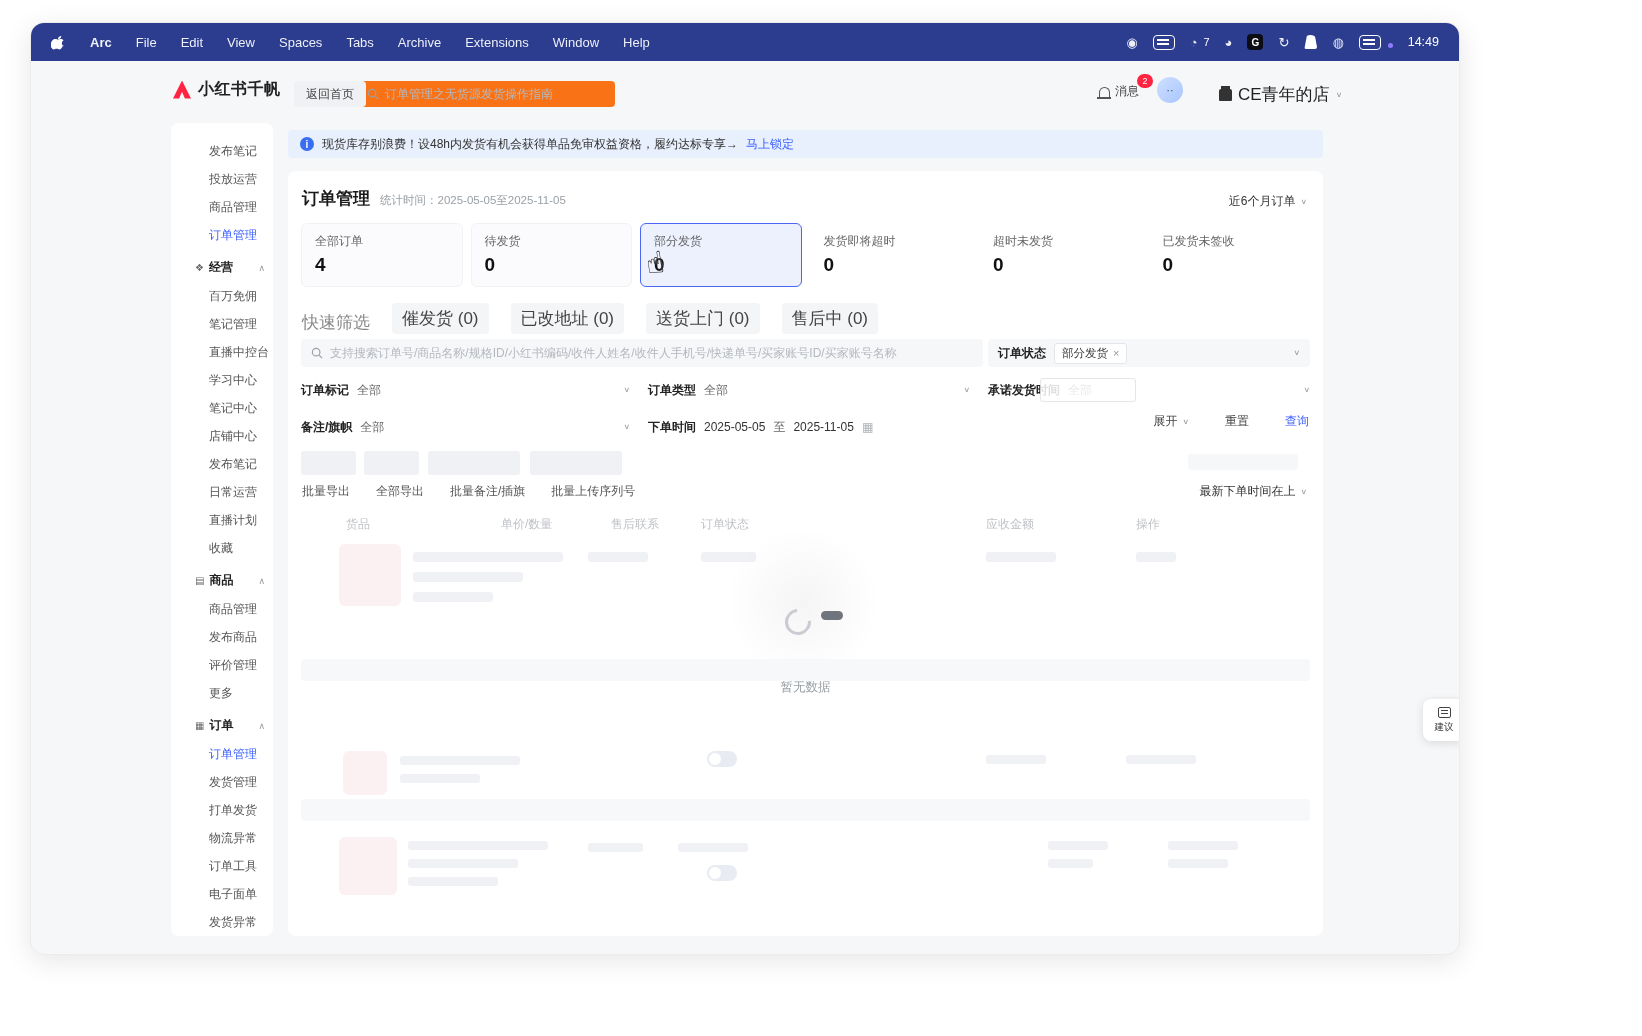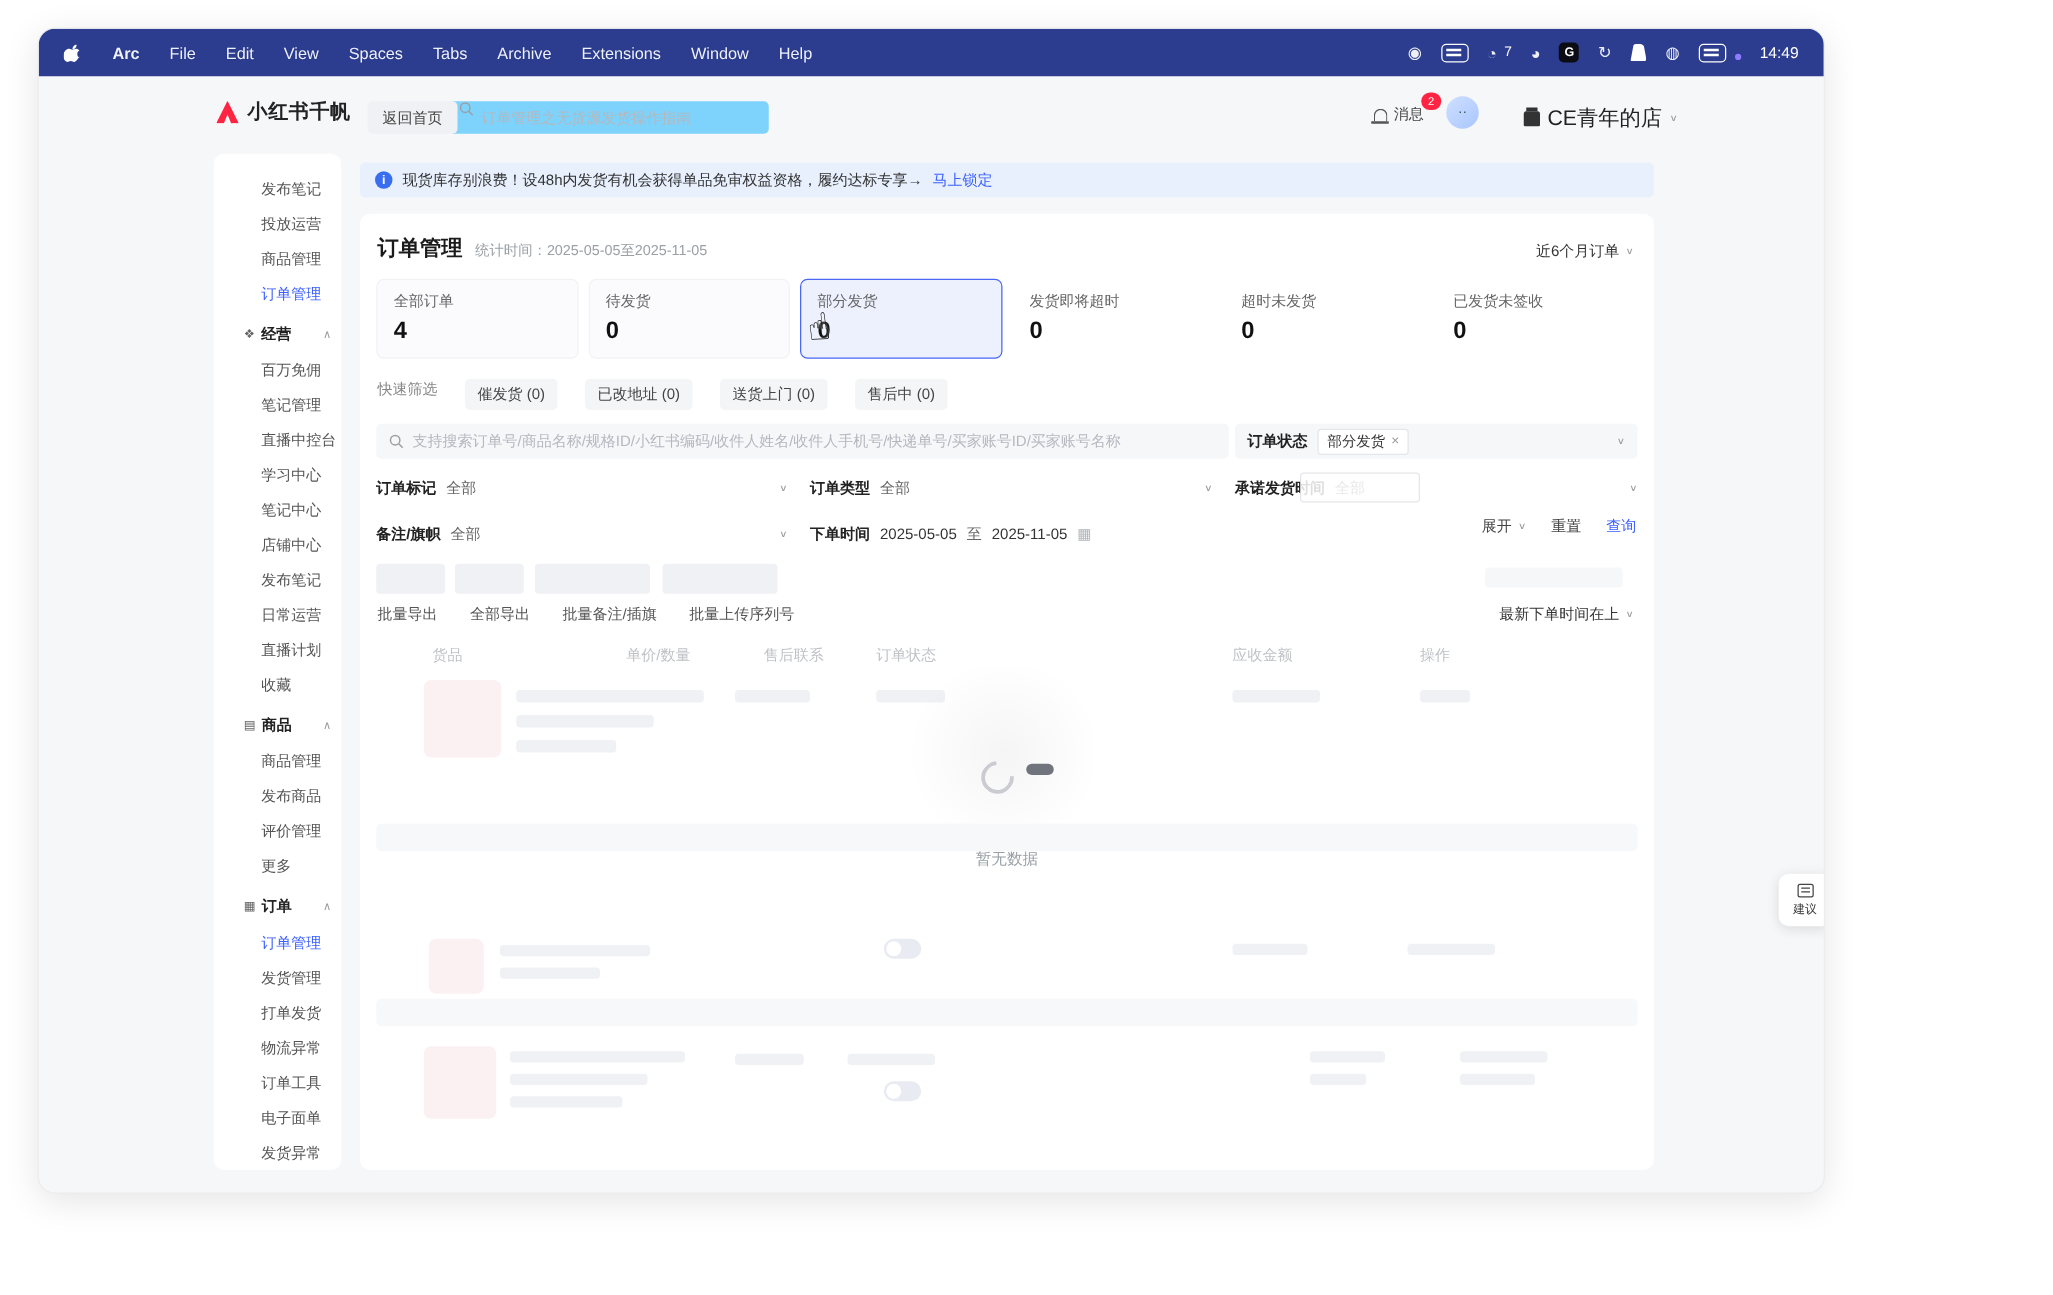--- a/index.html
+++ b/index.html
@@ -21,21 +21,21 @@
   .tray-person { width:13px; height:14px; background:#fff; border-radius:6px 6px 2px 2px; clip-path:polygon(20% 0,80% 0,100% 100%,0 100%); }
   .tray-dot-purple { width:5px; height:5px; background:#8d7bff; border-radius:50%; margin-left:-8px; margin-top:6px; }
   .mb-time { font-size:12.5px; color:#fff; }
 
   
   .app-header { position:absolute; left:0; top:38px; right:0; height:62px; }
   .logo { position:absolute; left:142px; top:18px; display:flex; align-items:center; gap:7px; }
   .logo-mark { width:18px; height:18px; background:#ff2442; clip-path:polygon(50% 0,100% 100%,66% 100%,50% 62%,34% 100%,0 100%); }
   .logo-text { font-size:16px; font-weight:bold; color:#222; letter-spacing:.5px; }
   .back-home { position:absolute; left:356px; top:20px; height:26px; padding:0 12px; background:#f0f1f4; border-radius:4px; font-size:12px; color:#444; display:flex; align-items:center; cursor:pointer; }
-  .hdr-search { position:absolute; left:328px; top:20px; width:256px; height:26px; background:#7dd3fc; border-radius:4px; display:flex; padding:0 8px; gap:6px; }
+  .hdr-search { position:absolute; left:328px; top:20px; width:256px; height:26px; background:#f97316; border-radius:4px; display:flex; align-items:center; padding:0 8px; gap:6px; }
   .hdr-search input, .main-search input { border:none; outline:none; background:transparent; font-size:12px; color:#333; width:100%; font-family:inherit; }
   .hdr-search input::placeholder, .main-search input::placeholder { color:#b4b8bf; }
   .search-svg { flex:none; }
   .msg-wrap { position:absolute; left:1068px; top:22px; display:flex; align-items:center; gap:5px; cursor:pointer; }
   .bell { width:11px; height:10px; border:1.4px solid #555; border-bottom:none; border-radius:6px 6px 0 0; position:relative; }
   .bell::after { content:""; position:absolute; left:-3px; bottom:-2px; width:14px; height:1.6px; background:#555; }
   .msg-text { font-size:12px; color:#444; }
   .msg-badge { position:absolute; left:38px; top:-9px; min-width:16px; height:14px; background:#ff2442; border-radius:8px; color:#fff; font-size:9px; display:flex; align-items:center; justify-content:center; padding:0 4px; }
   .avatar { position:absolute; left:1126px; top:16px; width:26px; height:26px; border-radius:50%; background:linear-gradient(135deg,#cfe0ff,#a9c6ff); display:flex; align-items:center; justify-content:center; color:#355; font-size:11px; cursor:pointer; }
   .shop-wrap { position:absolute; left:1188px; top:22px; display:flex; align-items:center; gap:6px; cursor:pointer; }
@@ -65,38 +65,38 @@
   .range-sel { position:absolute; right:16px; top:22px; font-size:12px; color:#333; cursor:pointer; display:flex; gap:5px; align-items:center; }
 
   .cards-row { position:absolute; left:13px; top:52px; width:1009px; display:flex; gap:8px; }
   .stat-card { flex:1; height:64px; background:#fbfbfd; border:1px solid #f1f2f5; border-radius:6px; padding:9px 13px; cursor:pointer; }
   .stat-card.plain { background:transparent; border-color:transparent; }
   .stat-card.selected { background:#edf1fe; border:1px solid #4a66f3; }
   .stat-label { font-size:12px; color:#666; }
   .stat-value { font-size:19px; font-weight:bold; color:#111; margin-top:4px; }
   .cursor-hand { position:absolute; left:358px; top:74px; font-size:30px; color:#0a0a0a; z-index:6; text-shadow:0 0 2px #fff; transform:rotate(-8deg); }
 
-  .qf-row { position:absolute; left:14px; top:132px; display:flex; align-items:flex-start; gap:22px; font-size:12px; }
+  .qf-row { position:absolute; left:14px; top:132px; display:flex; align-items:flex-end; gap:22px; font-size:17px; }
   .qf-label { color:#888; }
   .qf-pill { background:#f4f5f7; border-radius:4px; padding:4px 10px; color:#444; cursor:pointer; }
 
   .main-search { position:absolute; left:13px; top:168px; width:682px; height:28px; background:#f6f7f9; border-radius:4px; display:flex; align-items:center; gap:7px; padding:0 10px; }
   .status-box { position:absolute; left:700px; top:168px; width:322px; height:28px; background:#f6f7f9; border-radius:4px; display:flex; align-items:center; gap:8px; padding:0 10px; cursor:pointer; }
   .status-label { font-size:12px; color:#222; font-weight:bold; }
   .tag-chip { display:flex; align-items:center; gap:5px; background:#fff; border:1px solid #e4e6ea; border-radius:3px; padding:2px 7px; font-size:11.5px; color:#333; }
   .tag-x { color:#999; cursor:pointer; font-size:11px; }
   .box-chev { margin-left:auto; }
 
   .filter-row { position:absolute; left:13px; width:1009px; display:flex; font-size:12px; align-items:center; }
   .f-group { display:flex; align-items:center; gap:8px; height:28px; }
   .f-label { color:#222; font-weight:bold; }
   .f-value { color:#666; }
   .ghost-input { width:96px; height:24px; background:#fff; border:1px solid #e0e2e6; border-radius:3px; margin-left:-60px; opacity:.85; }
 
-  .actions-right { position:absolute; right:14px; top:242px; display:flex; align-items:center; gap:20px; font-size:12px; }
+  .actions-right { position:absolute; right:14px; top:242px; display:flex; align-items:center; gap:36px; font-size:12px; }
   .act-link { color:#444; cursor:pointer; display:flex; gap:5px; align-items:center; }
   .act-query { color:#3a5eff; cursor:pointer; }
 
   .batch-row { position:absolute; left:14px; top:312px; display:flex; gap:26px; font-size:12px; color:#555; }
   .batch-btn { cursor:pointer; }
   .sort-sel { position:absolute; right:16px; top:312px; font-size:12px; color:#333; display:flex; gap:5px; align-items:center; cursor:pointer;justify-content:center; }
 
   .ghost-header { position:absolute; top:345px; left:0; right:0; font-size:12px; color:#8a8f96; opacity:.55; }
   .ghost-header span { position:absolute; white-space:nowrap; }
 

